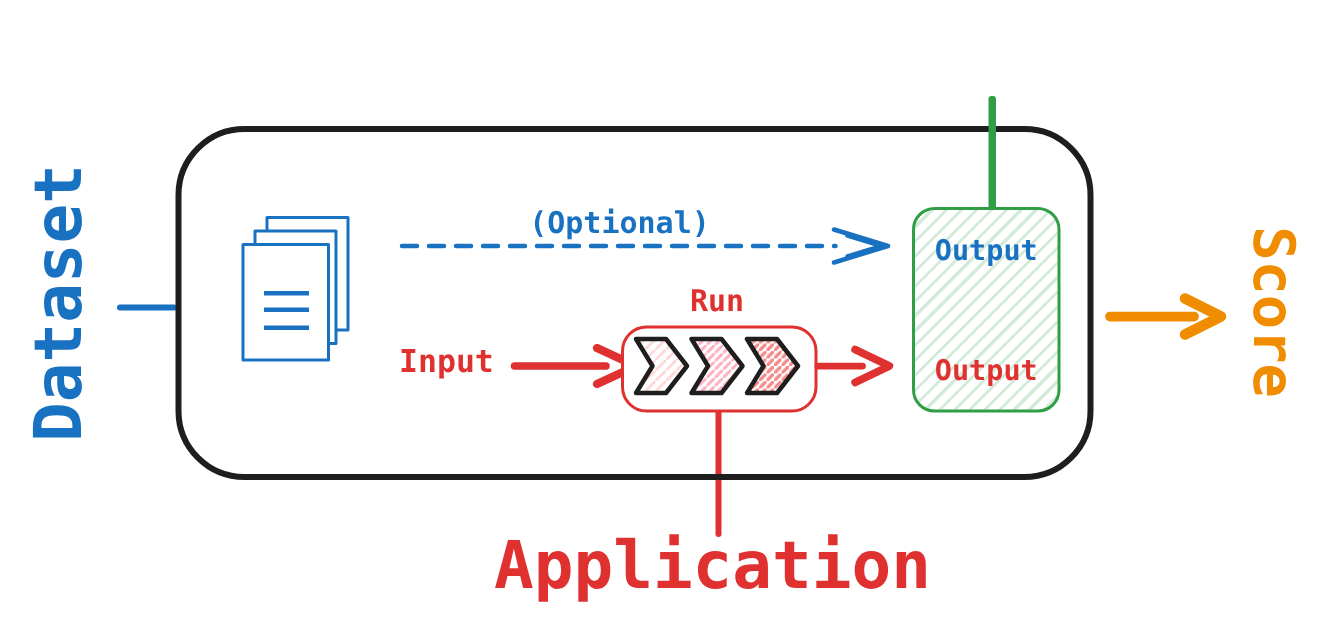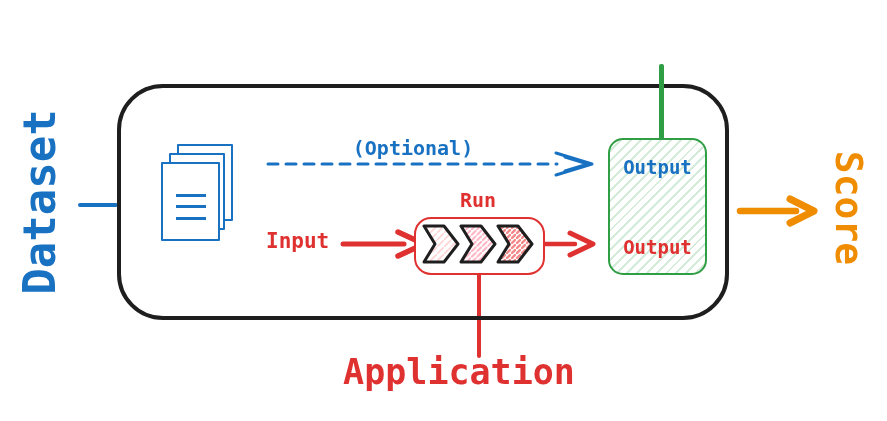--- a/index.html
+++ b/index.html
@@ -31,22 +31,22 @@
   #score-label{
     left:774px;top:185px;width:150px;height:46px;
     transform:rotate(90deg);
     color:var(--orange);font-size:38px;line-height:46px;text-align:center;
   }
   #evaluator-label{
     left:502px;top:8px;width:240px;
     color:var(--green);font-size:38px;text-align:center;
   }
   #application-label{
-    left:284px;top:352px;width:350px;
-    color:var(--red);font-size:35px;text-align:center;
+    left:300px;top:352px;width:350px;
+    color:var(--red);font-size:44px;text-align:center;
   }
 
   
   #dataset-connector{left:78px;top:203px;width:40px;height:4px;background:var(--blue);border-radius:2px;}
   #evaluator-connector{left:659px;top:64px;width:5px;height:76px;background:var(--green);border-radius:2px;}
   #application-connector{left:477px;top:268px;width:4px;height:90px;background:var(--red);border-radius:2px;}
 
   
   .doc-page{border:2.5px solid var(--blue);background:#ffffff;border-radius:1px;}
   #doc-back{left:177px;top:144px;width:52px;height:73px;}

